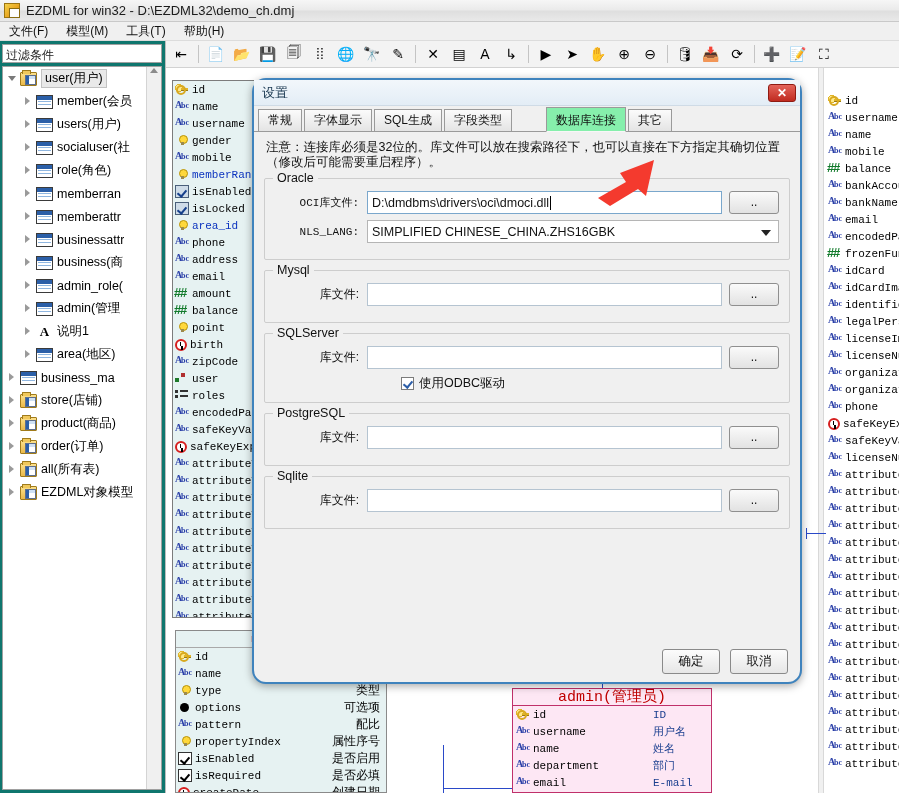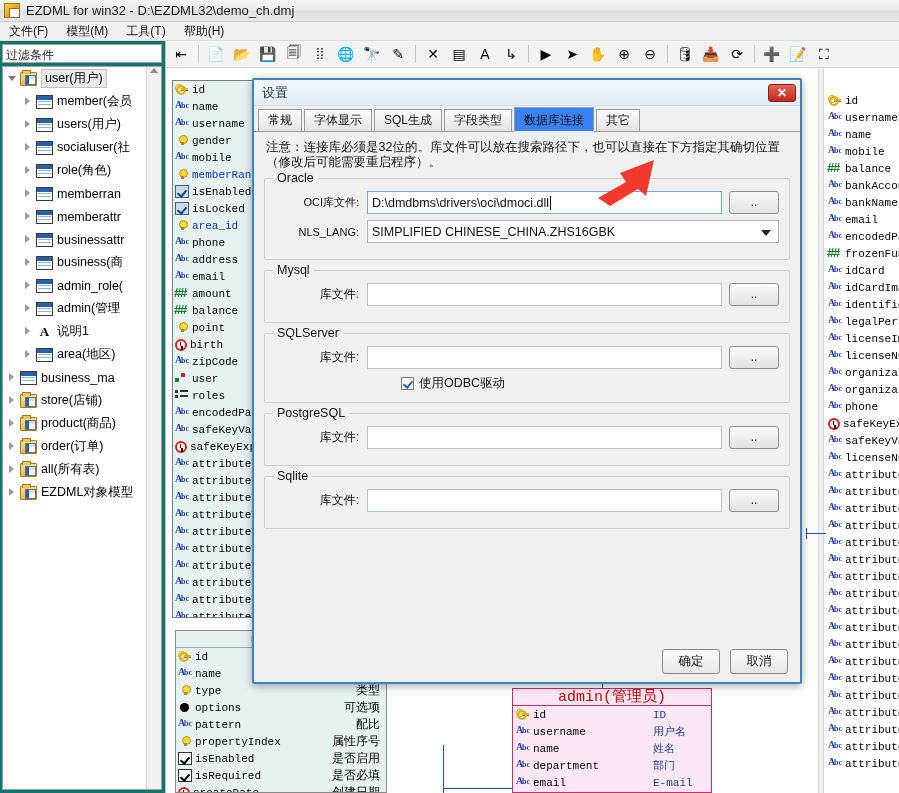--- a/index.html
+++ b/index.html
@@ -268,21 +268,21 @@
     box-shadow: 0 5px 0 0 #333;
   }
   .fi-dot:before {
     content: ""; position: absolute; left: 2px; top: 2px; width: 9px; height: 9px;
     background: #000; border-radius: 50%;
   }
 
   
   .dialog {
     position: absolute; left: 252px; top: 78px; width: 550px; height: 606px;
-    background: #f0f0f0; border: 2px solid #3f83bd; border-radius: 2px;
+    background: #f0f0f0; border: 2px solid #3f83bd; border-radius: 14px;
     box-shadow: 0 2px 8px rgba(0,0,0,0.35);
   }
   .dlg-titlebar {
     height: 26px; background: linear-gradient(to bottom,#f2f7fb,#e3edf6);
     display: flex; align-items: center; border-bottom: 1px solid #cfdbe6;
   }
   .dlg-title {
     margin-left: 8px; font-size: 13px; color: #17354e; font-family: "Liberation Sans", sans-serif;
   }
   .dlg-close {
@@ -297,42 +297,42 @@
     border-bottom: 1px solid #9a9a9a; background: #f0f0f0;
   }
   .tab {
     height: 22px; padding: 0 9px; line-height: 21px; font-size: 12px;
     background: linear-gradient(to bottom,#fbfbfb,#e4e4e4);
     border: 1px solid #9a9a9a; border-bottom: none; margin-right: 2px;
     font-family: "Liberation Sans", sans-serif; color: #111; cursor: default;
     white-space: nowrap;
   }
   .tab.active {
-    height: 25px; line-height: 24px; background: #3b82f6; position: relative; top: 1px;
-    border-bottom: 1px solid #f7f7f7; font-weight: normal;
+    height: 25px; line-height: 24px; background: #86efac; position: relative; top: 1px;
+    border-bottom: 1px solid #f7f7f7; font-weight: normal; margin-left: 32px;
   }
   .dlg-body { position: relative; padding: 6px 10px 0 10px; height: 545px; }
   .notice {
     font-size: 12.5px; line-height: 15px; color: #111; margin: 2px 0 8px 2px;
     font-family: "Liberation Sans", sans-serif;
   }
   .group {
     position: relative; border: 1px solid #cdcdcd; border-radius: 2px;
     margin-bottom: 10px; padding: 12px 10px 10px 10px;
   }
   .group > .glegend {
     position: absolute; top: -8px; left: 8px; background: #f0f0f0; padding: 0 4px;
     font-size: 12.5px; color: #111; font-family: "Liberation Sans", sans-serif;
   }
   .frow { display: flex; align-items: center; margin-bottom: 6px; }
   .flabel {
     width: 92px; text-align: right; padding-right: 8px; font-size: 12px; color: #111;
     font-family: "Liberation Sans", sans-serif; white-space: nowrap;
   }
-  .flabel.mono { font-family: Liberation Sans, sans-serif; font-size: 11px; }
+  .flabel.mono { font-family: Liberation Mono, monospace; font-size: 11px; }
   .ftext {
     flex: 1; height: 23px; background: #fff; border: 1px solid #b5c4d1;
     padding: 2px 4px; font-size: 12.5px; color: #111;
     font-family: "Liberation Sans", sans-serif; display: flex; align-items: center;
     position: relative;
   }
   .ftext.focus { border: 1px solid #7aa7cc; }
   .caret {
     display: inline-block; width: 1px; height: 14px; background: #000; margin-left: 1px;
   }

